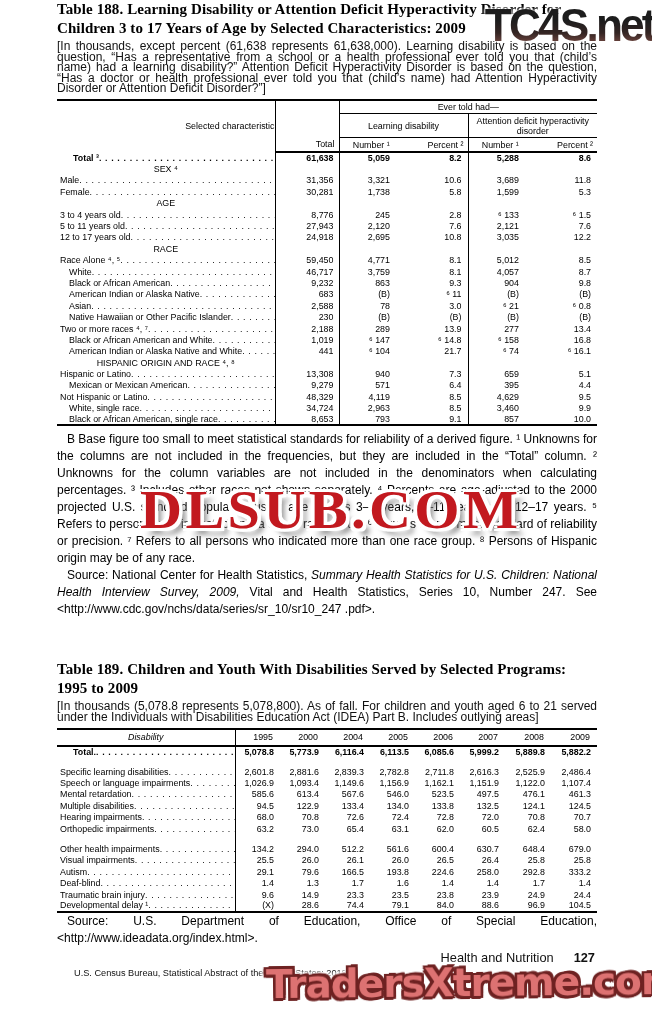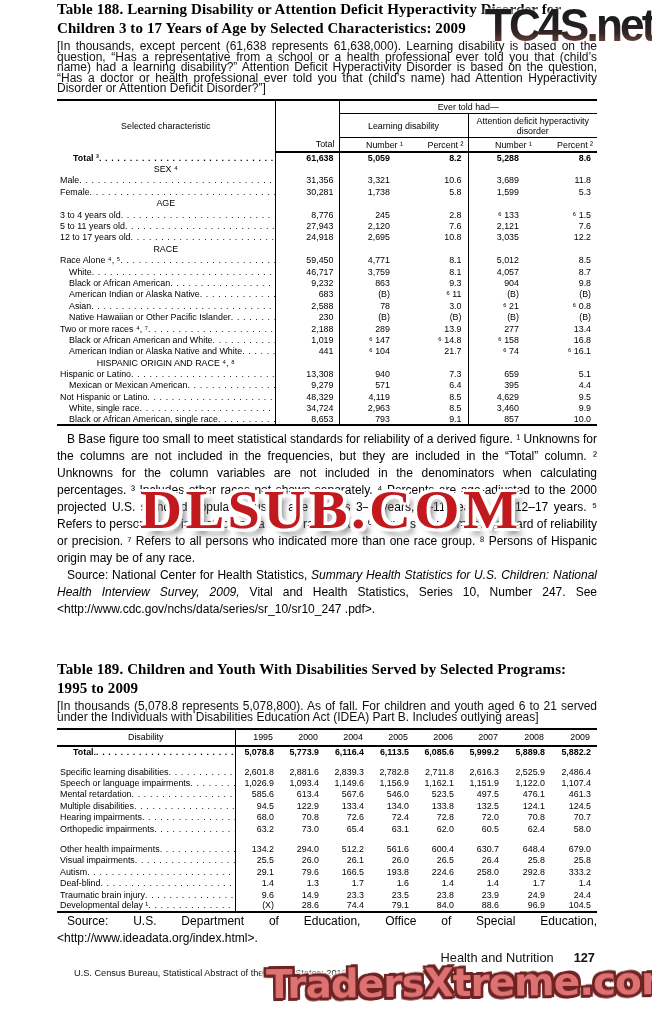--- a/index.html
+++ b/index.html
@@ -18,29 +18,29 @@
   #title189 { margin-top:42px; }
   .intro { margin-top:4px; font-size:12px; line-height:10.6px; text-align:justify; color:#111; }
 
   table { border-collapse:collapse; table-layout:fixed; width:540px; }
   #t188, #t189 { margin-top:5px; border-top:2px solid #000; border-bottom:2px solid #000; }
   th, td { font-size:8.9px; font-weight:normal; padding:0; }
   .bl { border-left:1px solid #000; }
   .bb { border-bottom:1px solid #000; }
   .hrow3 th { border-bottom:2px solid #000; }
 
-  #t188 .hlab { text-align:center; vertical-align:middle; }
+  #t188 .hlab { text-align:right; vertical-align:middle; }
   #t188 .hgroup { height:14px; vertical-align:middle; }
   #t188 .hg { height:24px; text-align:center; vertical-align:middle; line-height:10px; padding:0 6px; }
-  #t188 .hsub { height:14px; vertical-align:middle; text-align:right; }
+  #t188 .hsub { height:14px; vertical-align:middle; text-align:center; }
   #t188 .htotal { text-align:right; padding-right:4px; }
   #t188 .hpct { text-align:right; padding-right:4px; }
 
   #t189 thead th { height:17px; vertical-align:middle; border-bottom:2px solid #000; }
-  #t189 .hdis { text-align:center; }
+  #t189 .hdis { text-align:center;font-style:italic; }
   #t189 .hyr { text-align:right; padding-right:7px; }
 
   tbody td { height:11.4px; vertical-align:middle; }
   tr.gap td { height:9px; }
   td.v { text-align:right; overflow:hidden; }
   tr.b td { font-weight:bold; }
 
   #t188 td.c0, #t188 td.c1, #t188 td.c3 { border-left:1px solid #000; }
   #t188 td.c0 { padding-right:5px; }
   #t188 td.c1, #t188 td.c3 { padding-right:13px; }

